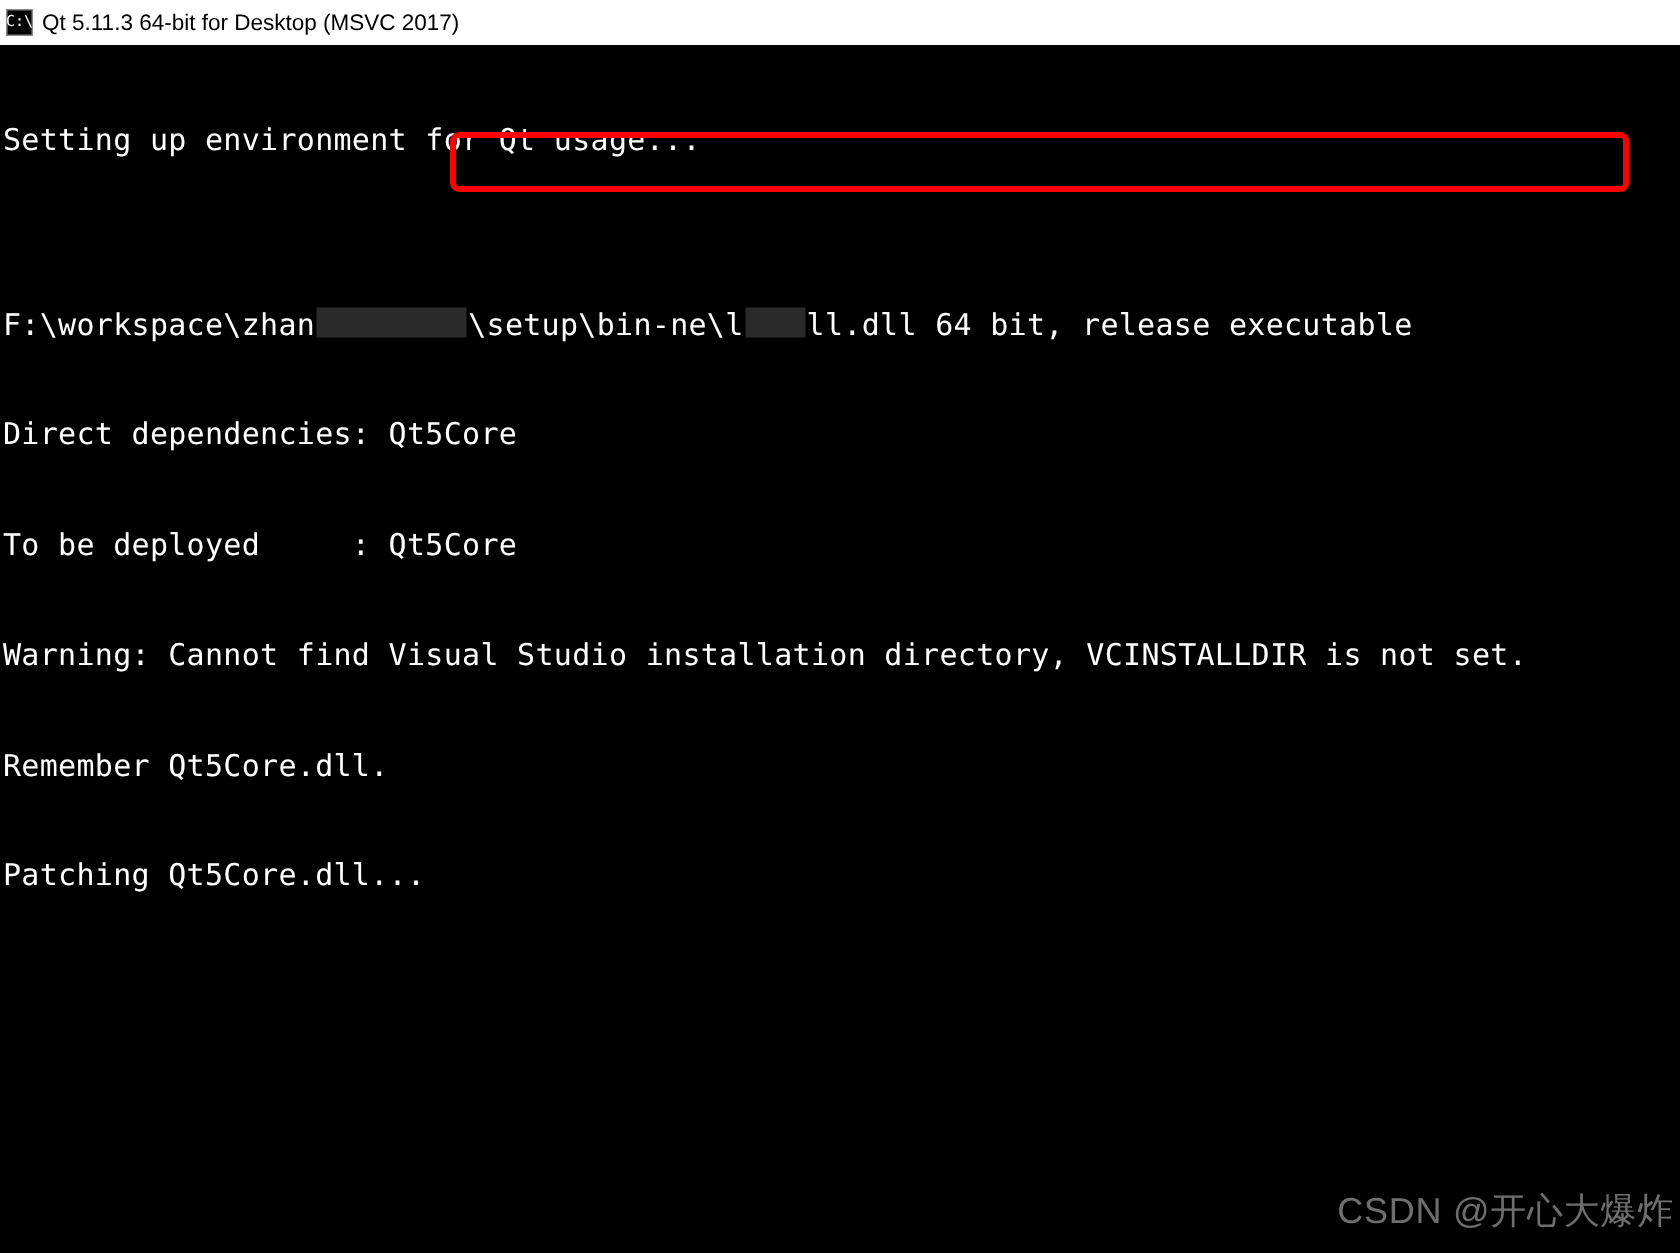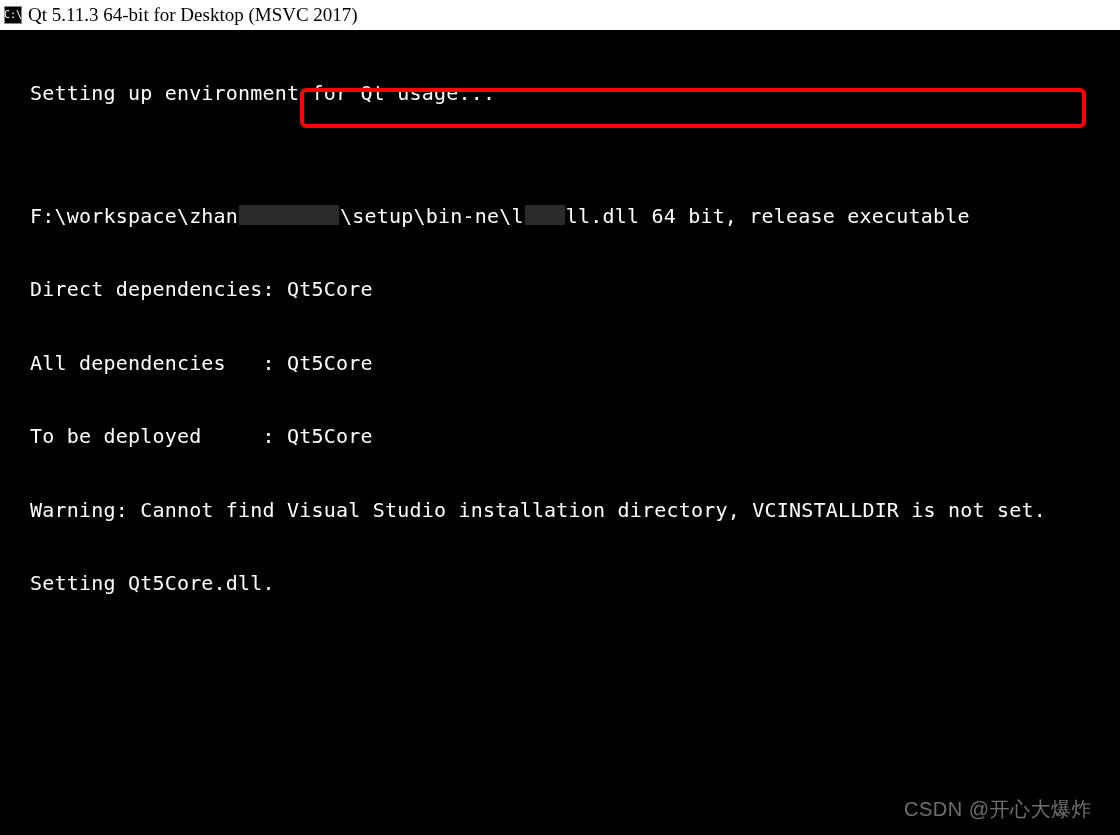--- a/index.html
+++ b/index.html
@@ -32,74 +32,74 @@
       border: 1px solid #888;
     }
     .titlebar-icon-inner {
       color: #fff;
       font-size: 10px;
       font-family: Consolas, monospace;
       line-height: 1;
     }
     .titlebar-text {
       color: #000;
-      font-size: 19px;
-      font-family: Liberation Serif, serif;
+      font-size: 15px;
+      font-family: Liberation Sans, sans-serif;
     }
     .terminal {
       padding: 2px 0 0 2px;
       line-height: 24.5px;
       white-space: pre;
       letter-spacing: 0.2px;
       position: relative;
     }
-    .line { display: block; white-space: pre; margin-left: 28px; }
+    .line { display: block; white-space: pre; }
     .highlight-box {
       position: absolute;
       border: 4px solid #ff0000;
       border-radius: 6px;
       pointer-events: none;
     }
     .redact {
       display: inline-block;
       background: #2a2a2a;
       color: transparent;
       vertical-align: middle;
       height: 20px;
       margin: 0 1px;
       position: relative;
       top: -2px;
     }
     .watermark {
       position: absolute;
-      right: 28px;
+      right: 4px;
       bottom: 12px;
       color: rgba(200,200,200,0.55);
-      font-size: 20px;
+      font-size: 24px;
       font-family: "Microsoft YaHei", Arial, sans-serif;
       letter-spacing: 0.5px;
     }
   </style>
 </head>
 <body>
 
 <div class="titlebar">
   <div class="titlebar-icon">
     <span class="titlebar-icon-inner">C:\</span>
   </div>
   <span class="titlebar-text">Qt 5.11.3 64-bit for Desktop (MSVC 2017)</span>
 </div>
 
 <div class="terminal">
   <span class="line">Setting up environment for Qt usage...</span>
   <span class="line"></span>
   <span class="line"><span>F:\workspace\zhan</span><span class="redact" style="width:100px"></span><span>\setup\bin-ne\l</span><span class="redact" style="width:40px"></span><span>ll.dll 64 bit, release executable</span></span>
   <span class="line">Direct dependencies: Qt5Core</span>
-  <span class="line">All dependencies   : Qt5Core</span>
   <span class="line">To be deployed     : Qt5Core</span>
   <span class="line">Warning: Cannot find Visual Studio installation directory, VCINSTALLDIR is not set.</span>
-  <span class="line">Setting Qt5Core.dll.</span>
+  <span class="line">Remember Qt5Core.dll.</span>
+  <span class="line">Patching Qt5Core.dll...</span>
   
   
   <div class="highlight-box" style="left:300px;top:58px;width:786px;height:40px;"></div>
 </div>
 
 <div class="watermark">CSDN @开心大爆炸</div>
 
 </body></html>

